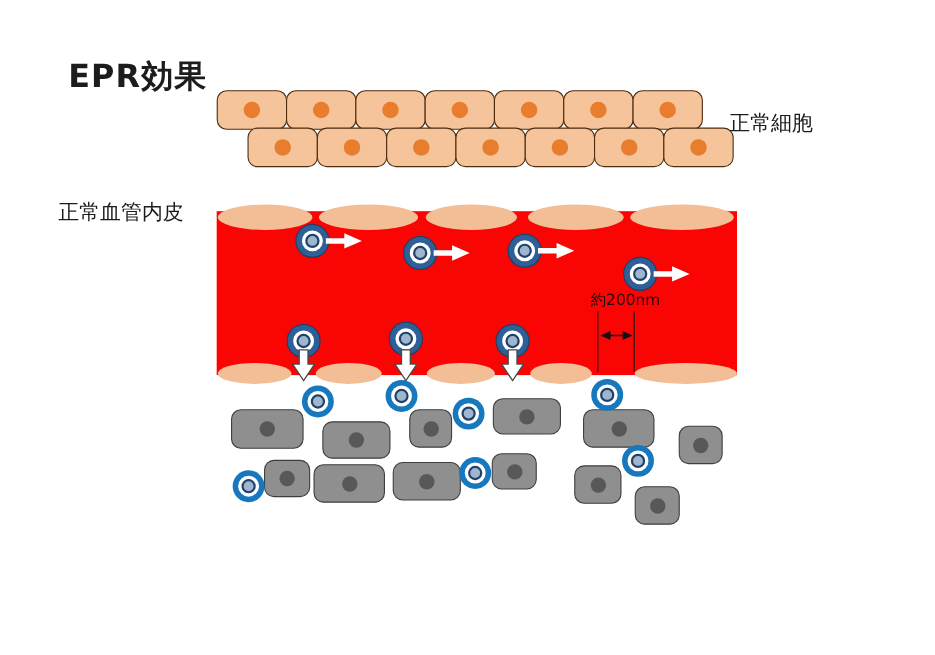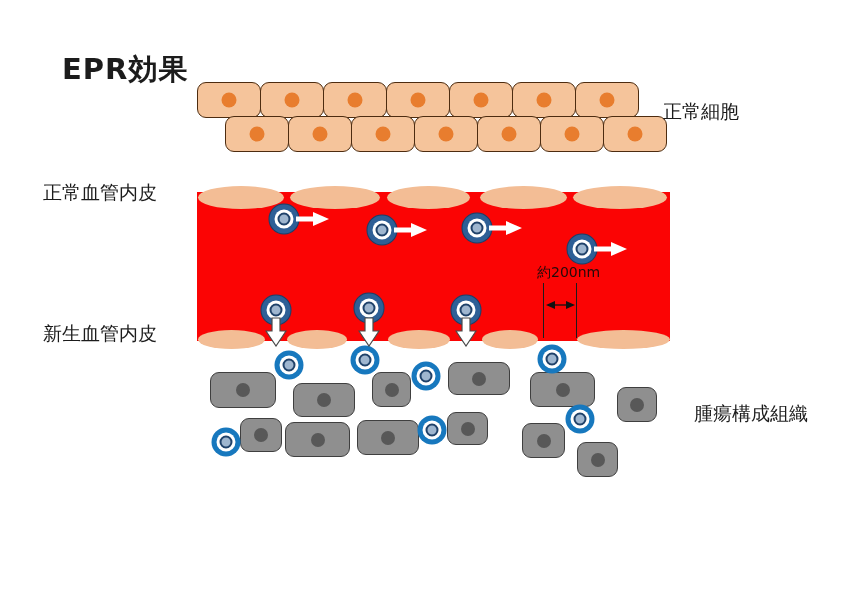--- a/index.html
+++ b/index.html
@@ -59,23 +59,21 @@
   .mtext { position:absolute; font-size:14px; color:#240a0a; z-index:4; white-space:nowrap; }
 </style>
 </head>
 <body>
 
 <div class="canvas">
 
   <div class="title">EPR効果</div>
 
   <div class="label" style="left:663px;top:99px">正常細胞</div>
-  <div class="label" style="left:43px;top:180px">正常血管内皮</div>
-  <div class="label" style="left:43px;top:321px">新生血管内皮</div>
-  <div class="label" style="left:694px;top:401px">腫瘍構成組織</div>
+  <div class="label" style="left:53px;top:180px">正常血管内皮</div>
 
   <div class="ncell" style="left:197px;top:82px"></div>
   <div class="ncell" style="left:260px;top:82px"></div>
   <div class="ncell" style="left:323px;top:82px"></div>
   <div class="ncell" style="left:386px;top:82px"></div>
   <div class="ncell" style="left:449px;top:82px"></div>
   <div class="ncell" style="left:512px;top:82px"></div>
   <div class="ncell" style="left:575px;top:82px"></div>
 
   <div class="ncell" style="left:225px;top:116px"></div>

